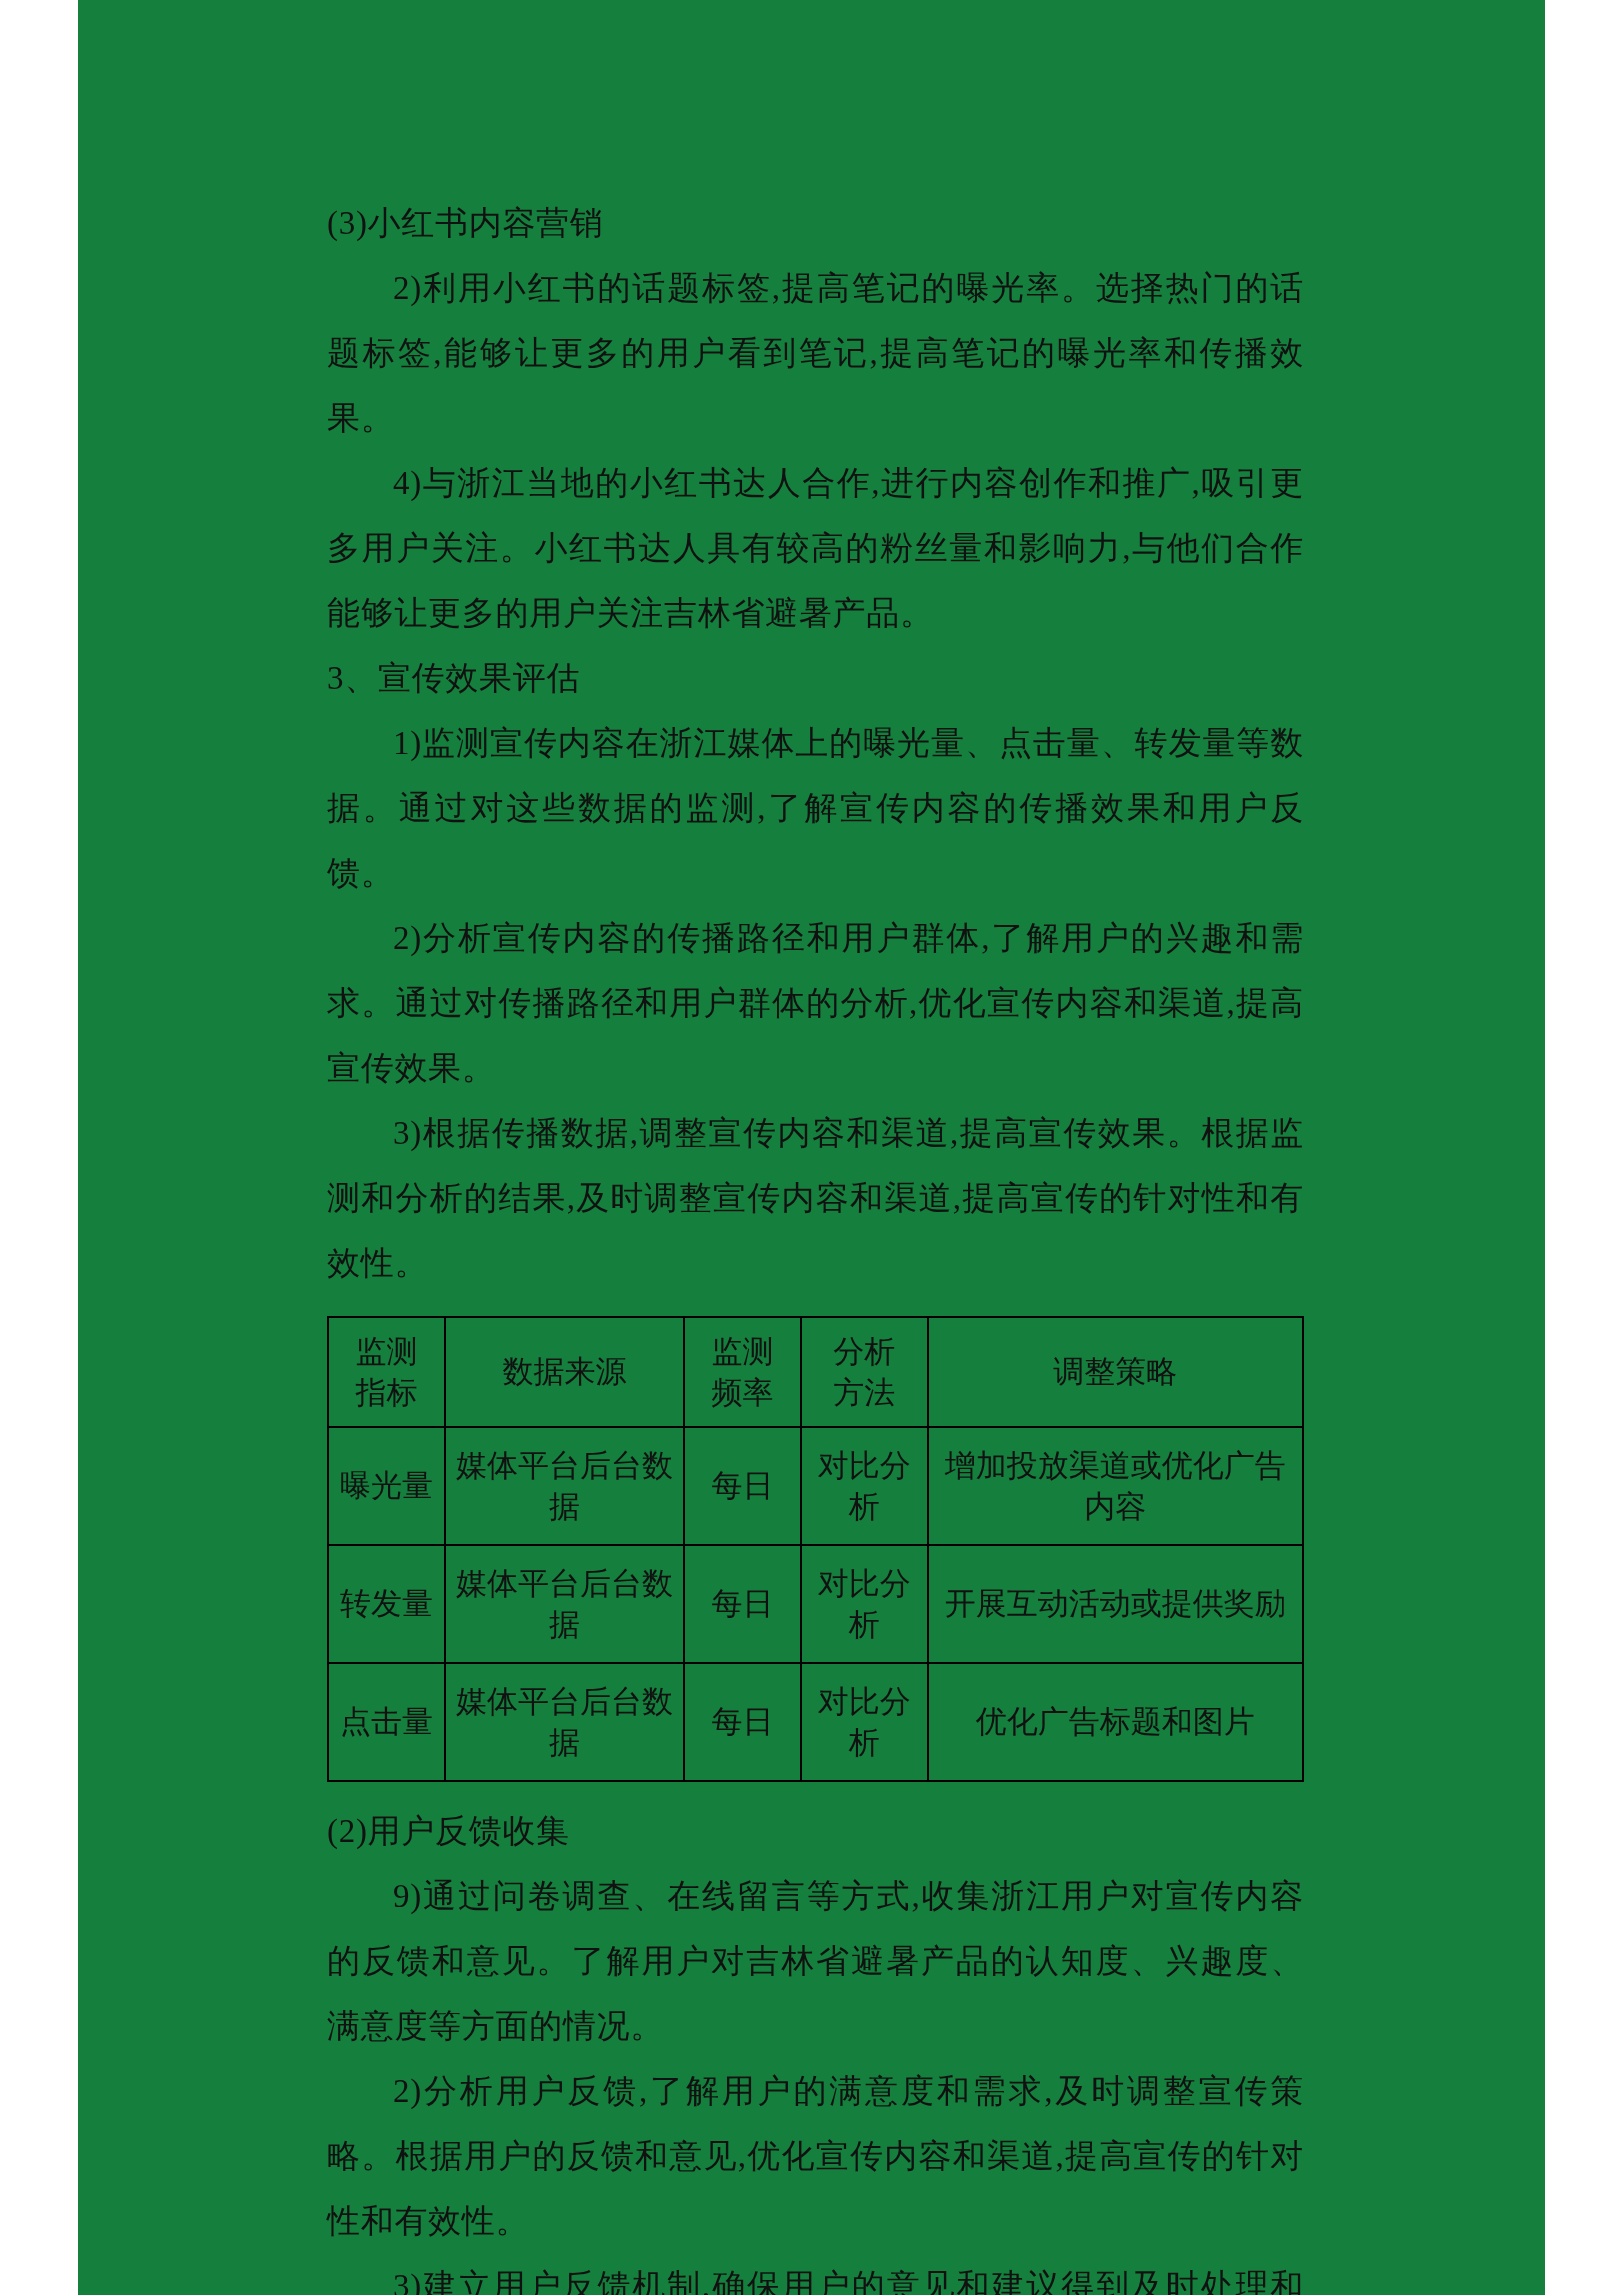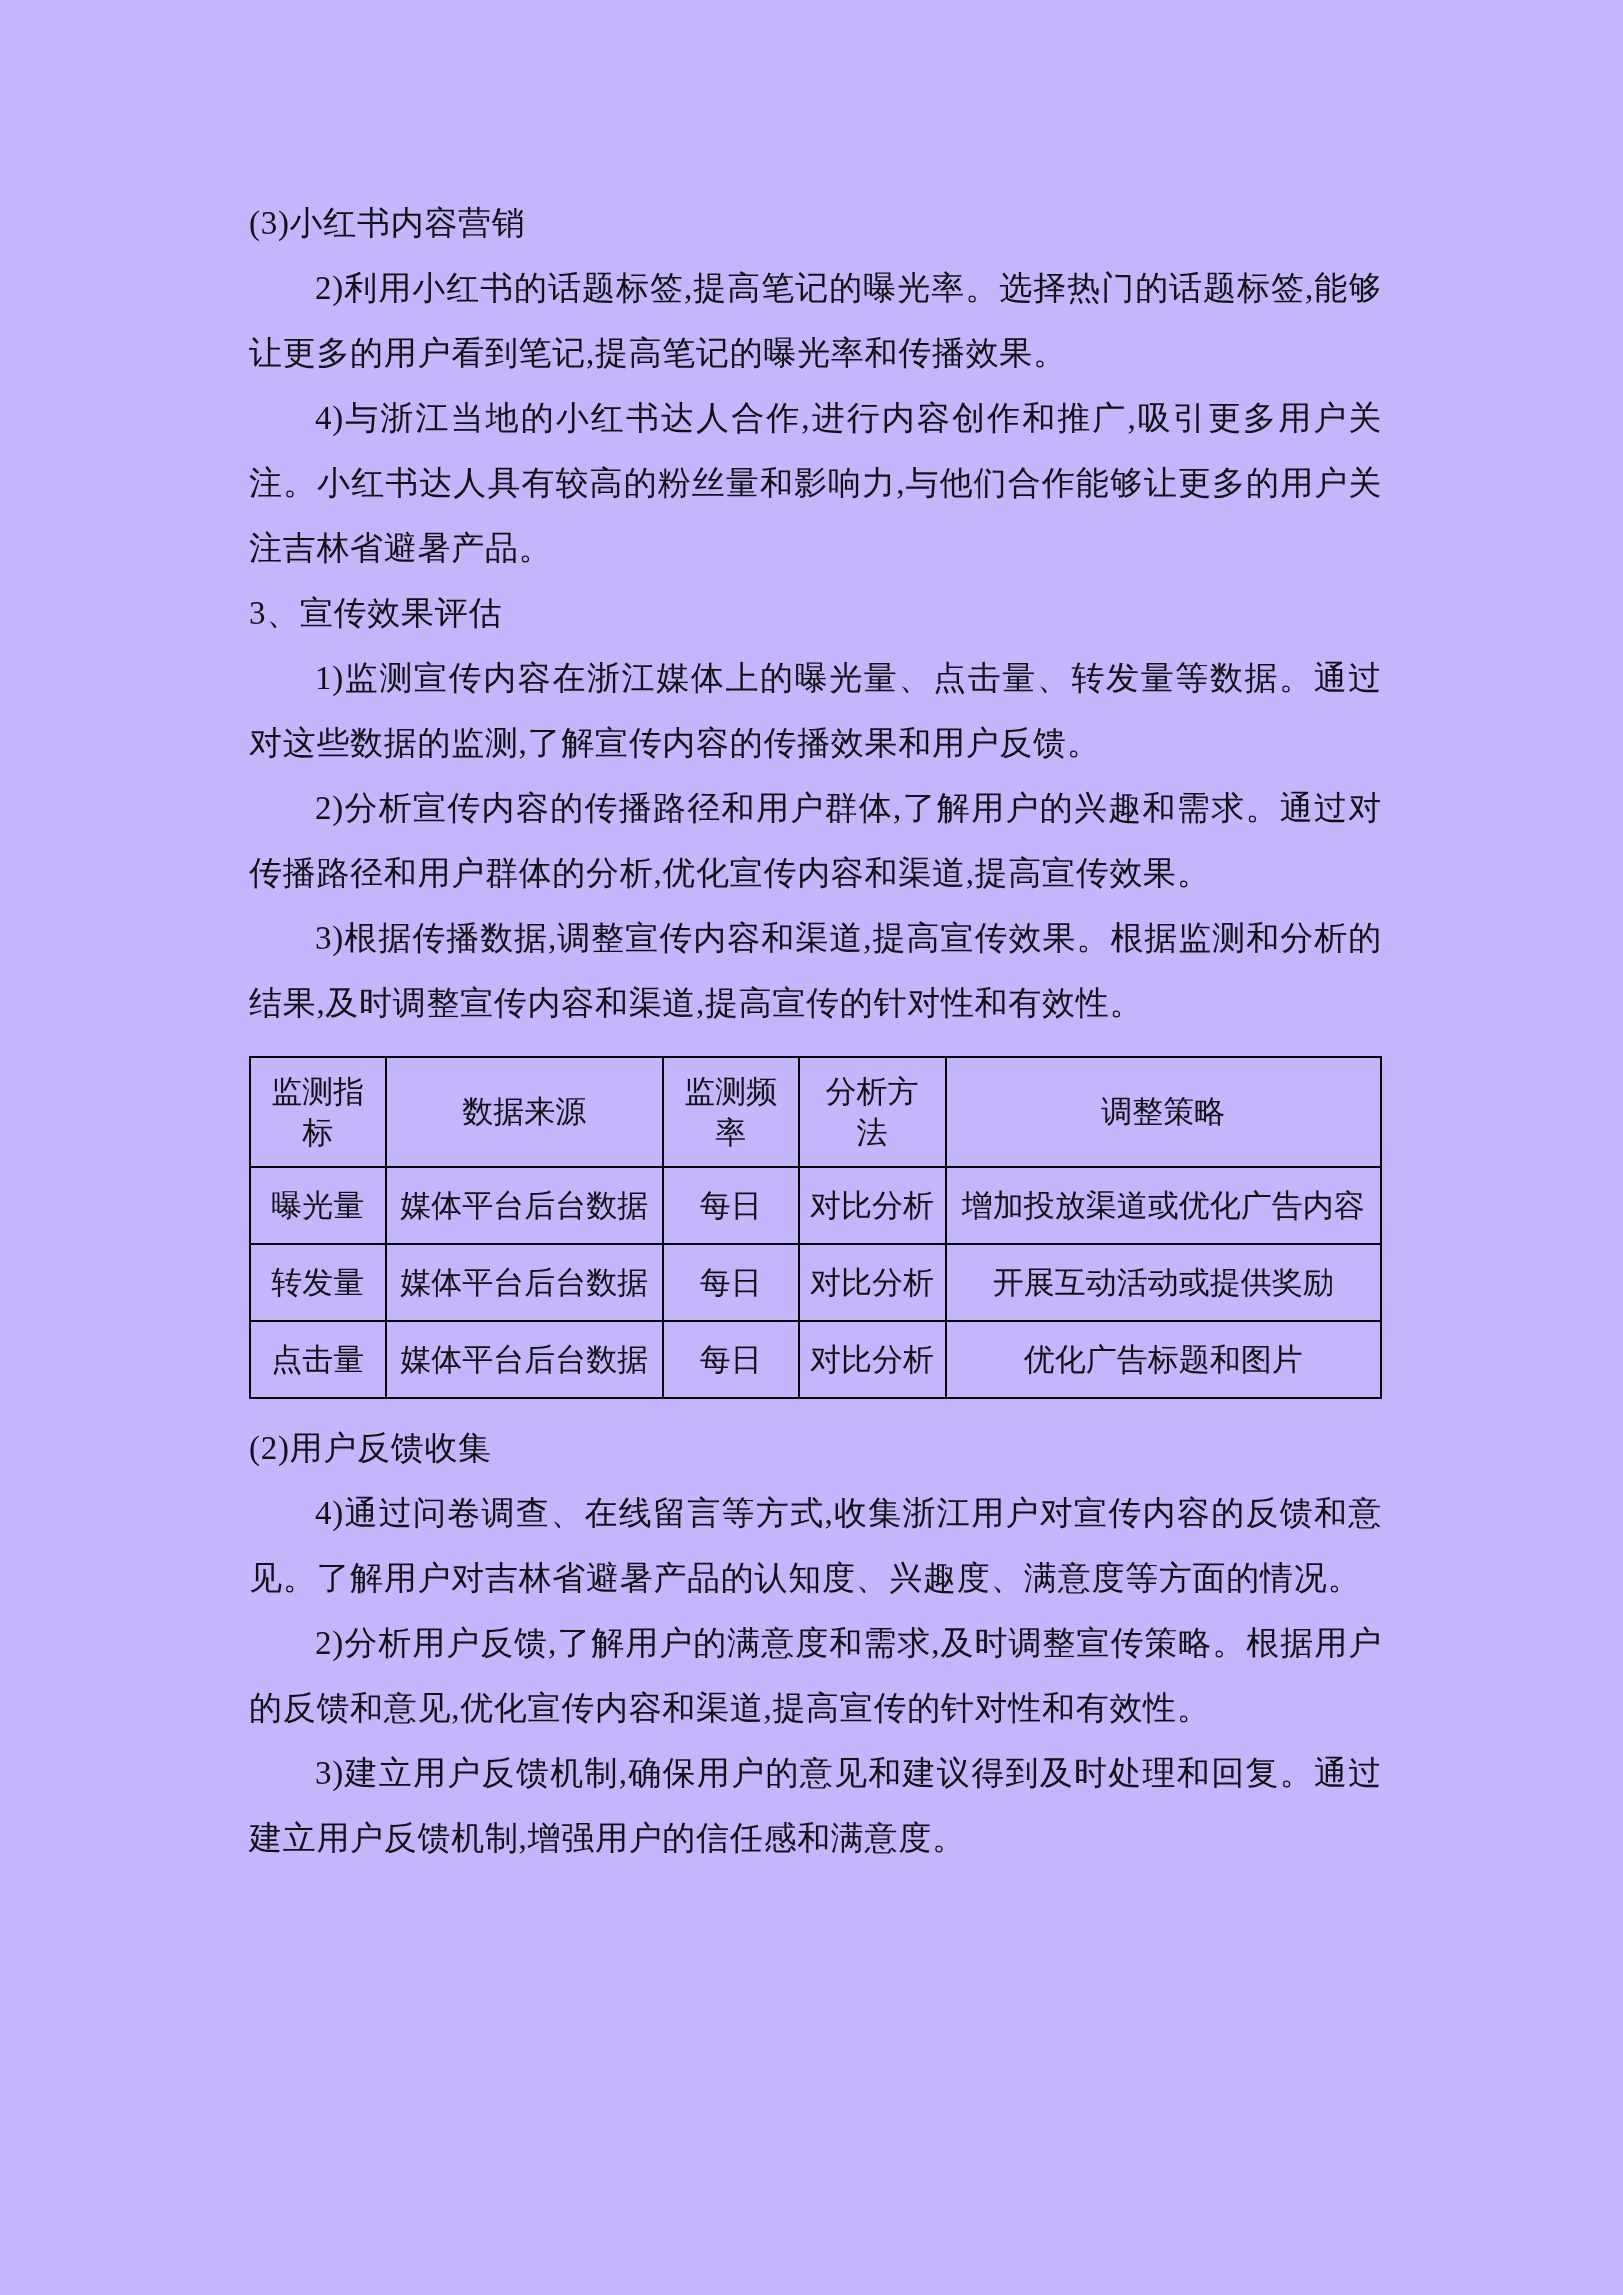--- a/index.html
+++ b/index.html
@@ -1,22 +1,22 @@
 <!DOCTYPE html>
 <html style="font-size:10.5px"><head>
 <meta charset="utf-8">
 <style>
   * { margin: 0; padding: 0; box-sizing: border-box; }
   html, body { background: #ffffff; }
   .page {
     position: relative;
-    width: 1623px;
+    width: 1467px;
     height: 2295px;
     margin: 0 auto;
-    background: #c4b5fd;
+    background: #15803d;
     color: #111111;
     font-family: "Liberation Serif", "DejaVu Serif", serif;
     font-size: 33px;
     padding: 191px 241px 131px 249px;
     overflow: hidden;
   }
   .para {
     line-height: 65px;
     text-align: justify;
     text-indent: 2em;
@@ -102,18 +102,18 @@
         <td>媒体平台后台数据</td>
         <td>每日</td>
         <td>对比分析</td>
         <td>优化广告标题和图片</td>
       </tr>
     </tbody>
   </table>
 
   <p class="heading">(2)用户反馈收集</p>
 
-  <p class="para">4)通过问卷调查、在线留言等方式,收集浙江用户对宣传内容的反馈和意见。了解用户对吉林省避暑产品的认知度、兴趣度、满意度等方面的情况。</p>
+  <p class="para">9)通过问卷调查、在线留言等方式,收集浙江用户对宣传内容的反馈和意见。了解用户对吉林省避暑产品的认知度、兴趣度、满意度等方面的情况。</p>
   <p class="para">2)分析用户反馈,了解用户的满意度和需求,及时调整宣传策略。根据用户的反馈和意见,优化宣传内容和渠道,提高宣传的针对性和有效性。</p>
   <p class="para">3)建立用户反馈机制,确保用户的意见和建议得到及时处理和回复。通过建立用户反馈机制,增强用户的信任感和满意度。</p>
 
 </div>
 
 
 </body></html>

